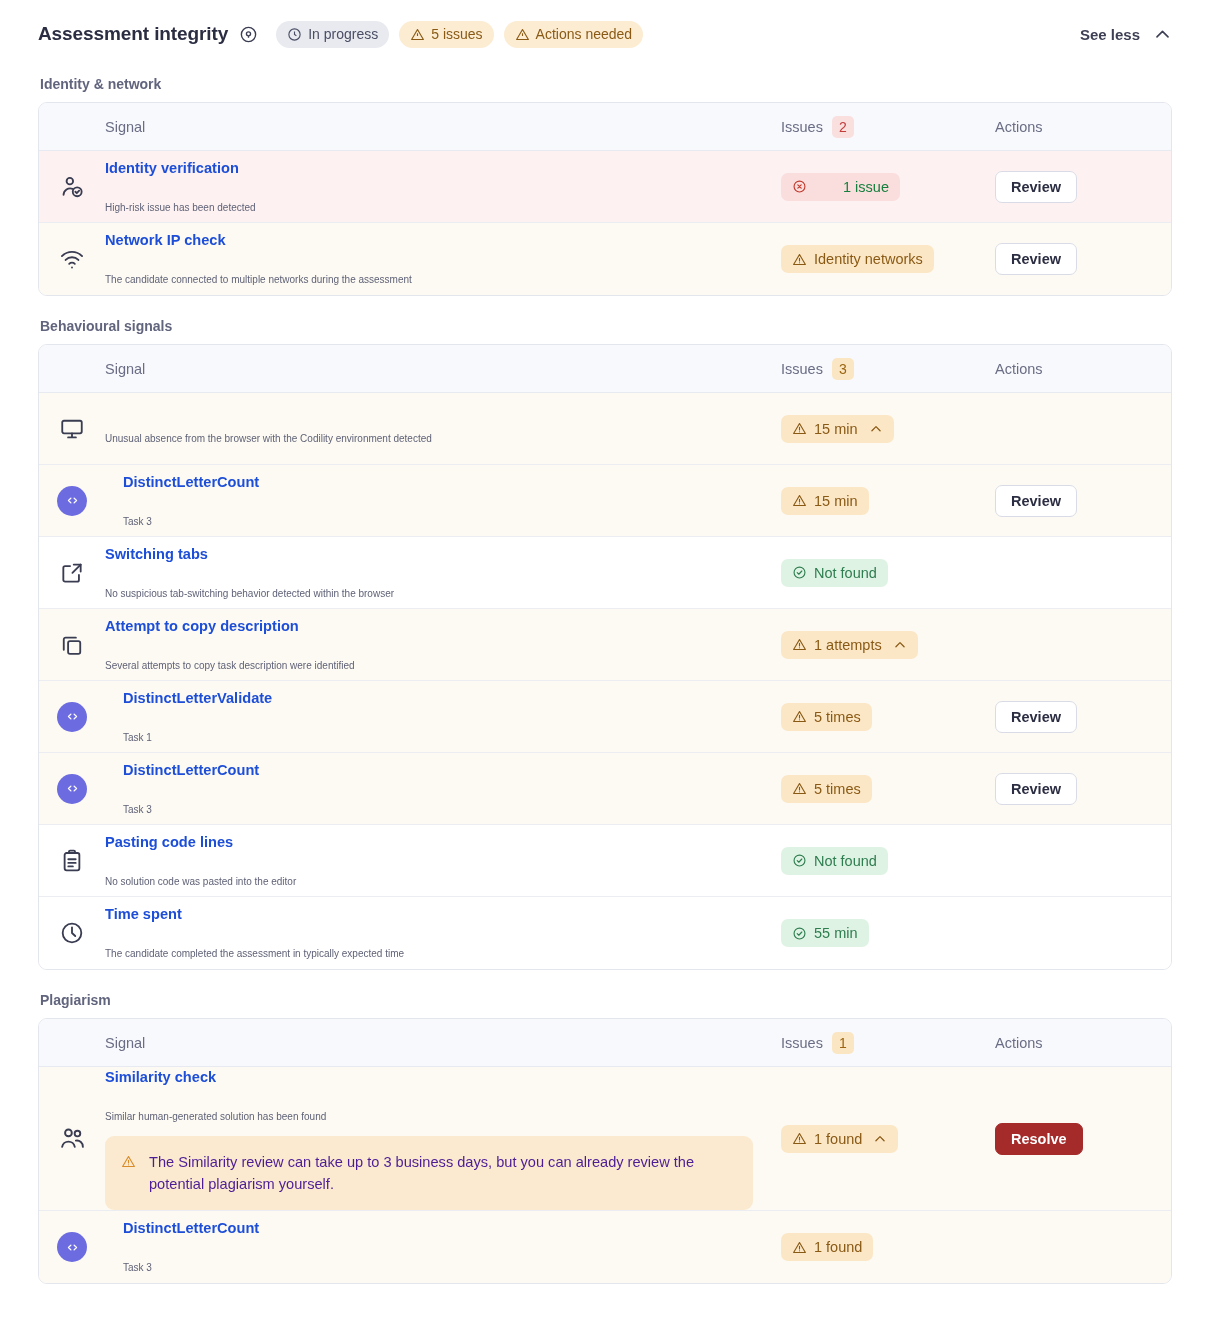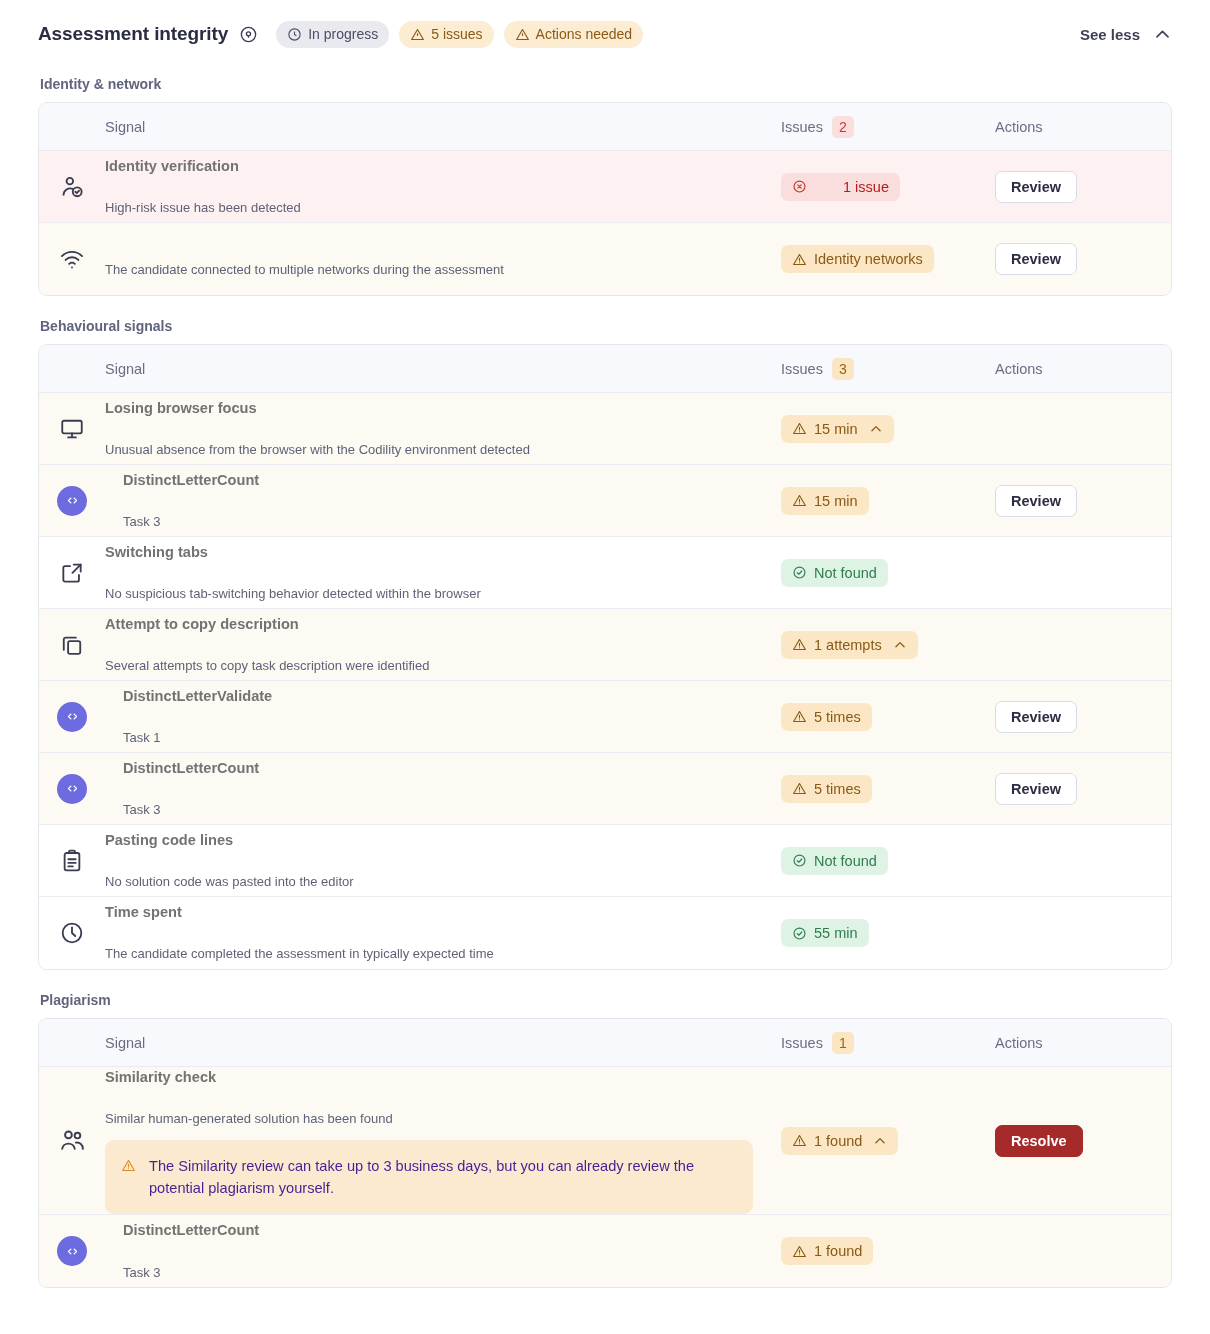--- a/index.html
+++ b/index.html
@@ -62,34 +62,34 @@
   .th { font-size: 14.5px; color: #6a6d85; }
   .th-issues { display: flex; align-items: center; gap: 9px; }
   .count {
     display: inline-flex; align-items: center; justify-content: center;
     min-width: 20px; height: 22px; padding: 0 7px; border-radius: 5px;
     font-size: 14px;
   }
   .count.red   { background: #fadfdf; color: #c23c3c; }
   .count.amber { background: #fbe6c4; color: #9a6410; }
 
-  .sig-name { font-size: 14.6px; font-weight: bold; color: #737373; line-height: 1.45; }
-  .sig-desc { font-size: 13px; color: #5f6277; line-height: 1.45; margin-top: 22px; }
+  .sig-name { font-size: 14.6px; font-weight: bold; color: #1d4ed8; line-height: 1.45; }
+  .sig-desc { font-size: 10px; color: #5f6277; line-height: 1.45; margin-top: 22px; }
   .sub .sig-name { font-weight: bold; }
 
   
   .row.sub .c-signal { padding-left: 18px; }
 
   
   .badge {
     display: inline-flex; align-items: center; gap: 7px;
     height: 28px; padding: 0 11px; border-radius: 7px;
     font-size: 14.5px; white-space: nowrap;
   }
-  .badge.red   { background: #fadede; color: #b91c1c; gap: 36px; }
+  .badge.red   { background: #fadede; color: #15803d; gap: 36px; }
   .badge.amber { background: #fbe7c6; color: #8a5a15; }
   .badge.green { background: #dff3e4; color: #2e7d4f; }
   .badge .chev { margin-left: 4px; display: flex; align-items: center; }
 
   
   .btn {
     display: inline-flex; align-items: center; justify-content: center;
     height: 32px; padding: 0 15px; border-radius: 7px;
     font-size: 14.5px; font-weight: bold; cursor: pointer;
   }
@@ -221,20 +221,21 @@
       <div class="row cream">
         <div class="c-icon">
               <svg width="26" height="26" viewBox="0 0 24 24" fill="none" stroke="#3a3c52" stroke-width="1.7" stroke-linecap="round" stroke-linejoin="round">
                 <path d="M2.7 9.3a13 13 0 0118.6 0"></path>
                 <path d="M6.1 12.9a8.2 8.2 0 0111.8 0"></path>
                 <path d="M9.4 16.4a3.6 3.6 0 015.2 0"></path>
                 <path d="M12 19.8v.1"></path>
               </svg>
             </div>
         <div class="c-signal">
+          <div class="sig-name">Network IP check</div>
           <div class="sig-desc">The candidate connected to multiple networks during the assessment</div>
 
         </div>
         <div class="c-issues">
       <span class="badge amber">
         <span>
                   <svg width="15" height="15" viewBox="0 0 24 24" fill="none" stroke="#8a5a15" stroke-width="1.8" stroke-linejoin="round" stroke-linecap="round">
                     <path d="M12 4L2.6 20h18.8L12 4z"></path>
                     <path d="M12 10v4.4M12 17.2v.1"></path>
                   </svg>
@@ -264,21 +265,20 @@
       <div class="c-actions th">Actions</div>
     </div>
       <div class="row cream">
         <div class="c-icon">
               <svg width="26" height="26" viewBox="0 0 24 24" fill="none" stroke="#3a3c52" stroke-width="1.7" stroke-linecap="round" stroke-linejoin="round">
                 <rect x="3" y="4.4" width="18" height="11.6" rx="1.6"></rect>
                 <path d="M8.4 19.8h7.2M12 16v3.8"></path>
               </svg>
             </div>
         <div class="c-signal">
-          <div class="sig-name">Losing browser focus</div>
           <div class="sig-desc">Unusual absence from the browser with the Codility environment detected</div>
 
         </div>
         <div class="c-issues">
       <span class="badge amber">
         <span>
                   <svg width="15" height="15" viewBox="0 0 24 24" fill="none" stroke="#8a5a15" stroke-width="1.8" stroke-linejoin="round" stroke-linecap="round">
                     <path d="M12 4L2.6 20h18.8L12 4z"></path>
                     <path d="M12 10v4.4M12 17.2v.1"></path>
                   </svg>

